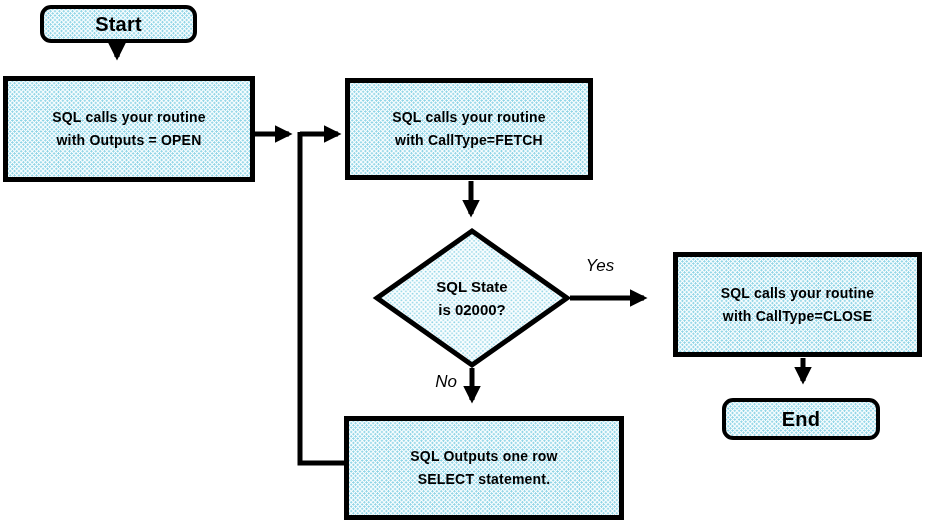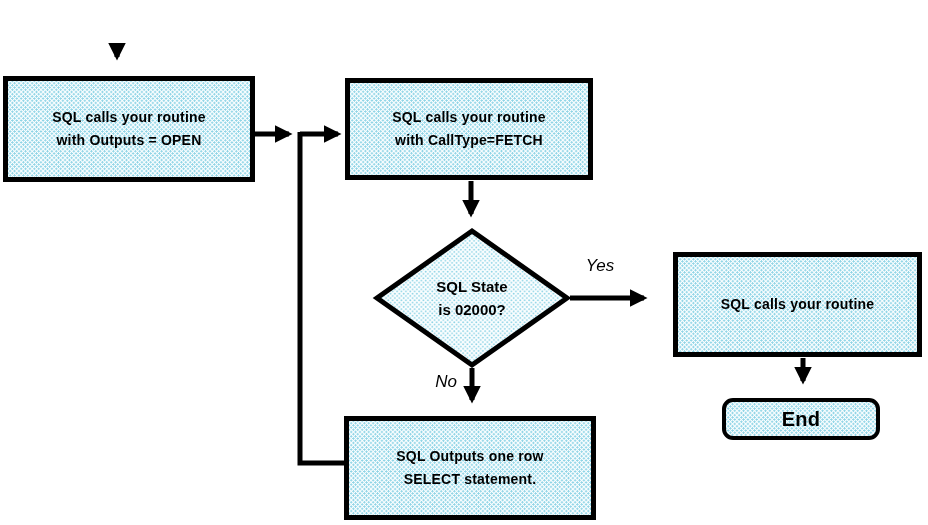--- a/index.html
+++ b/index.html
@@ -66,41 +66,45 @@
     <path d="M300 134 H338" stroke="#000" stroke-width="5" fill="none" marker-end="url(#ah)"></path>
     <path d="M346 463 H300 V132" stroke="#000" stroke-width="5" fill="none" stroke-linejoin="miter"></path>
     <path d="M471 181 V214" stroke="#000" stroke-width="5" fill="none" marker-end="url(#ah)"></path>
     <path d="M570 298 H644" stroke="#000" stroke-width="5" fill="none" marker-end="url(#ah)"></path>
     <path d="M472 368 V400" stroke="#000" stroke-width="5" fill="none" marker-end="url(#ah)"></path>
     <path d="M803 358 V381" stroke="#000" stroke-width="5" fill="none" marker-end="url(#ah)"></path>
 
     <polygon points="472,231 567,298 472,365 377,298" fill="url(#dotp)" stroke="#000000" stroke-width="5" stroke-linejoin="miter"></polygon>
   </svg>
 
+  <div class="node terminator" style="left:40px;top:5px;width:157px;height:38px;">
+    <span>Start</span>
+  </div>
 
   <div class="node" style="left:3px;top:76px;width:252px;height:106px;">
     <span>SQL calls your routine</span>
     <span>with Outputs = OPEN</span>
   </div>
 
   <div class="node" style="left:345px;top:78px;width:248px;height:102px;">
     <span>SQL calls your routine</span>
     <span>with CallType=FETCH</span>
   </div>
 
   <div class="decision-label" style="left:392px;top:274px;width:160px;height:48px;">
     <span>SQL State</span>
     <span>is 02000?</span>
   </div>
 
   <div class="node" style="left:673px;top:252px;width:249px;height:105px;">
     <span>SQL calls your routine</span>
+    <span>with CallType=CLOSE</span>
   </div>
 
-  <div class="node" style="left:344px;top:416px;width:252px;height:104px;">
+  <div class="node" style="left:344px;top:416px;width:280px;height:104px;">
     <span>SQL Outputs one row</span>
     <span>SELECT statement.</span>
   </div>
 
   <div class="node terminator" style="left:722px;top:398px;width:158px;height:42px;">
     <span>End</span>
   </div>
 
   <div class="edge-label" style="left:570px;top:253px;width:60px;">Yes</div>
 

